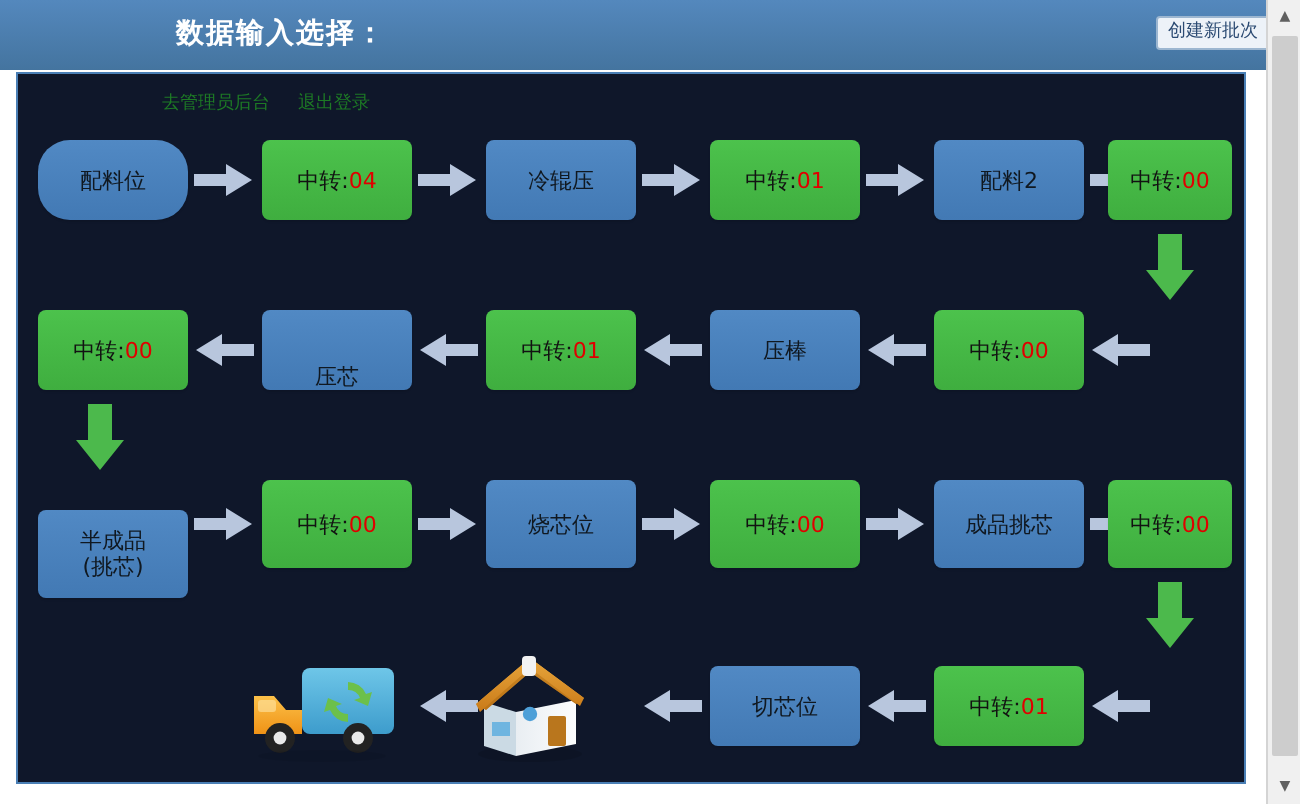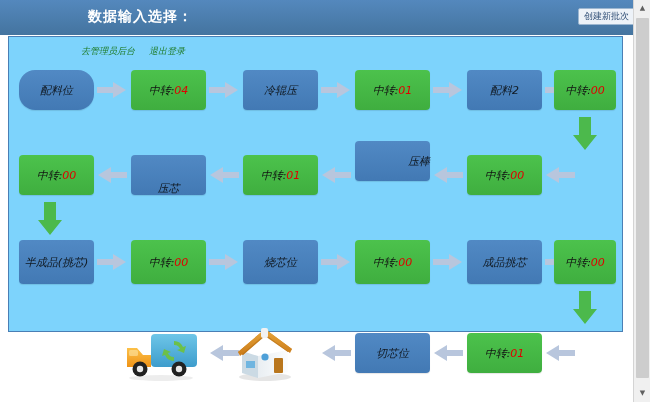--- a/index.html
+++ b/index.html
@@ -87,25 +87,24 @@
     border-radius: 1px;
     cursor: pointer;
   }
 
   
   .panel {
     position: absolute;
     left: 8px;
     top: 36px;
     width: 615px;
-    height: 296px;
-    background: #7dd3fc;
+    height: 356px;
+    background: #0f172a;
     border: 1px solid #4a7fb5;
     box-sizing: border-box;
-    font-style: italic;
   }
 
   .links {
     position: absolute;
     left: 72px;
     top: 8px;
     font-size: 9px;
     color: #1d6b1d;
     white-space: nowrap;
   }
@@ -242,21 +241,21 @@
         </svg>
     </div>
     <div class="node green" style="left:234px; top:118px; width:75px; height:40px;">
       <span><span>中转:</span><span class="num">01</span></span>
     </div>
     <div class="arrow" style="left:312px; top:130px;">
       <svg width="30" height="16" viewBox="0 0 30 16">
           <path d="M30 5 L14 5 L14 0 L1 8 L14 16 L14 11 L30 11 Z" fill="#b8c6dd"></path>
         </svg>
     </div>
-    <div class="node blue" style="left:346px; top:104px; width:75px; height:40px;justify-content:flex-end;">
+    <div class="node blue" style="left:346px; top:118px; width:75px; height:40px;">
       <span>压棒</span>
     </div>
     <div class="arrow" style="left:424px; top:130px;">
       <svg width="30" height="16" viewBox="0 0 30 16">
           <path d="M30 5 L14 5 L14 0 L1 8 L14 16 L14 11 L30 11 Z" fill="#b8c6dd"></path>
         </svg>
     </div>
     <div class="node green" style="left:458px; top:118px; width:75px; height:40px;">
       <span><span>中转:</span><span class="num">00</span></span>
     </div>
@@ -265,21 +264,21 @@
           <path d="M30 5 L14 5 L14 0 L1 8 L14 16 L14 11 L30 11 Z" fill="#b8c6dd"></path>
         </svg>
     </div>
 
     <div class="arrow" style="left:28px; top:165px;">
       <svg width="26" height="34" viewBox="0 0 26 34">
           <path d="M7 0 L19 0 L19 18 L25 18 L13 33 L1 18 L7 18 Z" fill="#4cb94c"></path>
         </svg>
     </div>
 
-    <div class="node blue" style="left:10px; top:203px; width:75px; height:44px; ">
+    <div class="node blue" style="left:10px; top:218px; width:75px; height:44px; flex-direction:column;">
       <span>半成品</span>
       <span>(挑芯)</span>
     </div>
     <div class="arrow" style="left:88px; top:217px;">
       <svg width="30" height="16" viewBox="0 0 30 16">
           <path d="M0 5 L16 5 L16 0 L29 8 L16 16 L16 11 L0 11 Z" fill="#b8c6dd"></path>
         </svg>
     </div>
     <div class="node green" style="left:122px; top:203px; width:75px; height:44px;">
       <span><span>中转:</span><span class="num">00</span></span>

